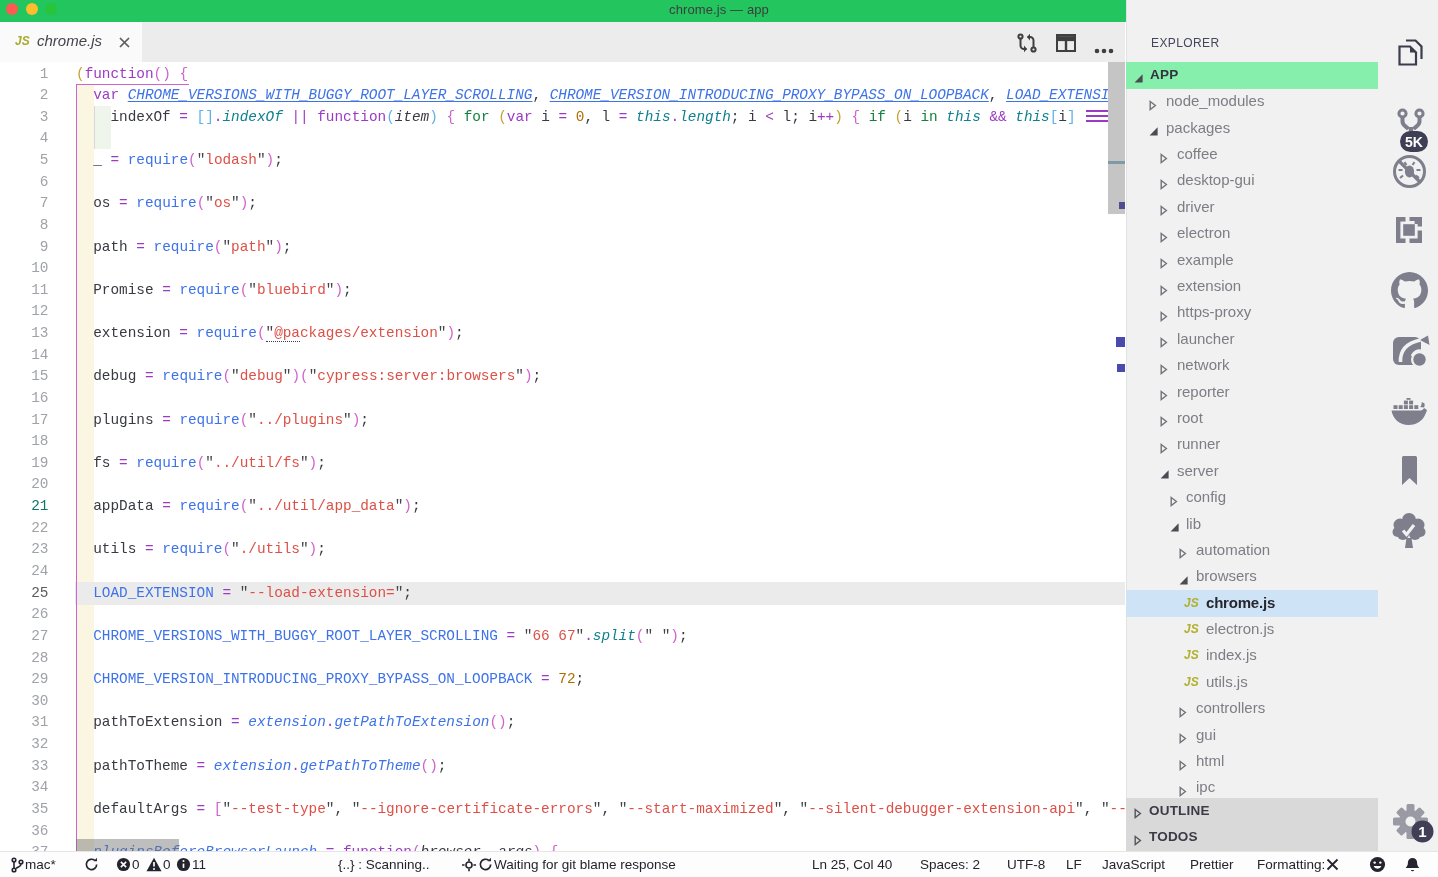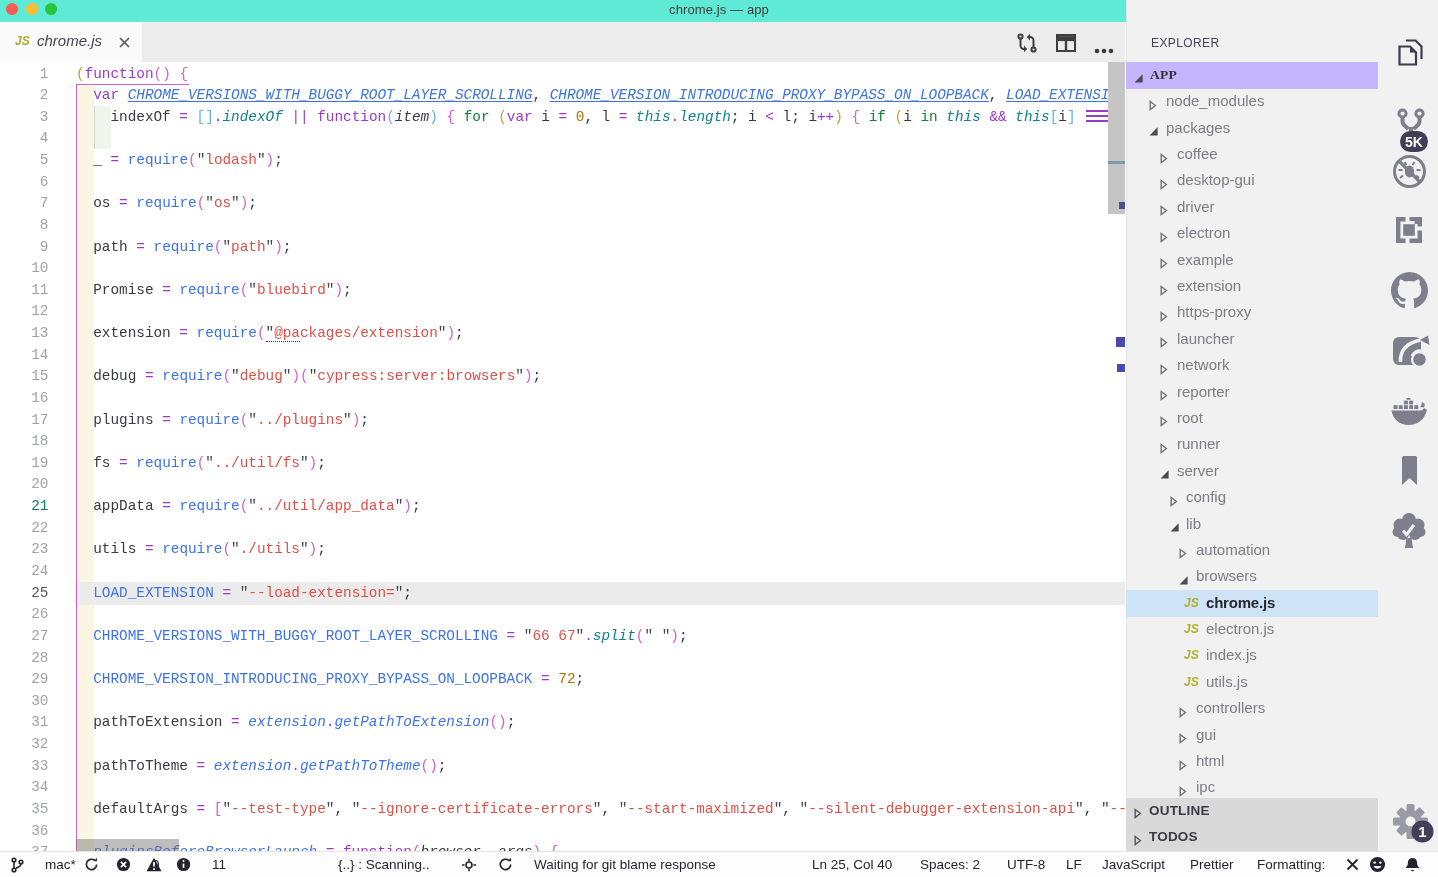--- a/index.html
+++ b/index.html
@@ -1,18 +1,18 @@
 <!DOCTYPE html>
 <html><head><meta charset="utf-8"><style>
 * { margin:0; padding:0; box-sizing:border-box; }
 html,body { width:1438px; height:877px; overflow:hidden; font-family:"Liberation Sans",sans-serif; }
 #app { position:relative; width:1438px; height:877px; background:#fff; }
 
 
-#titlebar { position:absolute; left:0; top:0; width:1438px; height:22px; background:#5eead4; }
+#titlebar { position:absolute; left:0; top:0; width:1438px; height:22px; background:#22c55e; }
 .tfl { position:absolute; top:3.4px; width:12px; height:12px; border-radius:50%; }
 #title { position:absolute; top:1.5px; width:100%; text-align:center; font-size:13px; color:#3e3e3e; font-weight:400; letter-spacing:.1px; }
 
 
 #tabbar { position:absolute; left:0; top:22px; width:1125px; height:40px; background:#ececec; }
 #tab { position:absolute; left:0; top:0; width:142px; height:40px; background:#fafafa; }
 #tab .jsi { position:absolute; left:15px; top:12px; font-size:12px; font-weight:700; font-style:italic; color:#aaab2e; }
 #tab .name { position:absolute; left:37px; top:9.5px; font-size:15px; font-style:italic; color:#44444e; }
 #tab .x { position:absolute; left:119px; top:12px; }
 .tbi { position:absolute; top:32px; }
@@ -53,21 +53,21 @@
 .shead { position:absolute; left:1126px; width:252px; height:26.5px; background:#d9d9d9; }
 .shead .tw-c { left:8px; }
 .shead span.h { position:absolute; left:23px; top:4.5px; font-size:13.5px; font-weight:700; color:#3b3b47; letter-spacing:.2px; }
 
 
 #activitybar { position:absolute; left:1378px; top:0; width:60px; height:851px; background:#f1f1f1; }
 .abi { position:absolute; left:1393px; }
 
 
 #statusbar { position:absolute; left:0; top:851px; width:1438px; height:26px; background:#fdfdfd; border-top:1px solid #e5e5e5; font-size:13.5px; color:#24242e; }
-.sbl { position:absolute; top:0; height:25px; display:flex; align-items:center; gap:21px; white-space:nowrap; }
+.sbl { position:absolute; top:0; height:25px; display:flex; align-items:center; gap:1px; white-space:nowrap; }
 
 
 #cl25 { position:absolute; left:75px; top:519.7px; width:1050px; height:23.13px; background:#ebebeb; }
 #indent-y { position:absolute; left:76.5px; top:22.2px; width:17.2px; height:767px; background:#faf6e2; }
 #indent-g { position:absolute; left:93.7px; top:43.8px; width:17.2px; height:43.3px; background:#eef5ea; }
 #guide2 { position:absolute; left:93.7px; top:43.8px; width:1px; height:43.3px; background:#d8d8d8; }
 #bpc-v { position:absolute; left:75.6px; top:22.2px; width:1px; height:767px; background:#cf63cf; }
 #bpc-h { position:absolute; left:75.6px; top:22.2px; width:113px; height:1px; background:#cf63cf; }
 #vsb { position:absolute; left:1108px; top:0px; width:17px; height:151.5px; background:#c5c5c5; }
 #hsb { position:absolute; left:75.5px; top:777px; width:103px; height:12.5px; background:rgba(110,110,110,0.45); }
@@ -188,21 +188,21 @@
   <div id="vsb"></div>
   <div class="ovr" style="left:1108px;top:99px;width:17px;height:2.5px;background:#7f99a6;"></div>
   <div class="ovr" style="left:1119px;top:140px;width:6px;height:7px;background:#4f4f8f;"></div>
   <div class="ovr" style="left:1116px;top:275px;width:9px;height:10px;background:#4949ae;"></div>
   <div class="ovr" style="left:1117px;top:302px;width:8px;height:8px;background:#4949ae;"></div>
   <div id="hsb"></div>
 </div>
 
 <div id="sidebar"></div>
 <div id="explorer-lbl">EXPLORER</div>
-<div class="trow" style="top:62.4px;background:#c4b5fd;font-family:Liberation Serif, serif;">
+<div class="trow" style="top:62.4px;background:#86efac;">
       <span class="tw-e" style="left:8px"><svg width="10" height="11">
           <path d="M8.6 1.2 L8.6 9.4 L0.6 9.4 Z" fill="#4b4b52"></path>
         </svg></span>
       <span class="tlbl tapp" style="left:24px">APP</span>
     </div>
 <div class="trow" style="top:88.78999999999999px;">
       <span class="tw-c" style="left:23px"><svg width="8" height="11">
           <path d="M1.2 1.5 L6.4 5.5 L1.2 9.5 Z" fill="none" stroke="#73737b" stroke-width="1.4"></path>
         </svg></span>
       <span class="tlbl" style="left:40px">node_modules</span>

